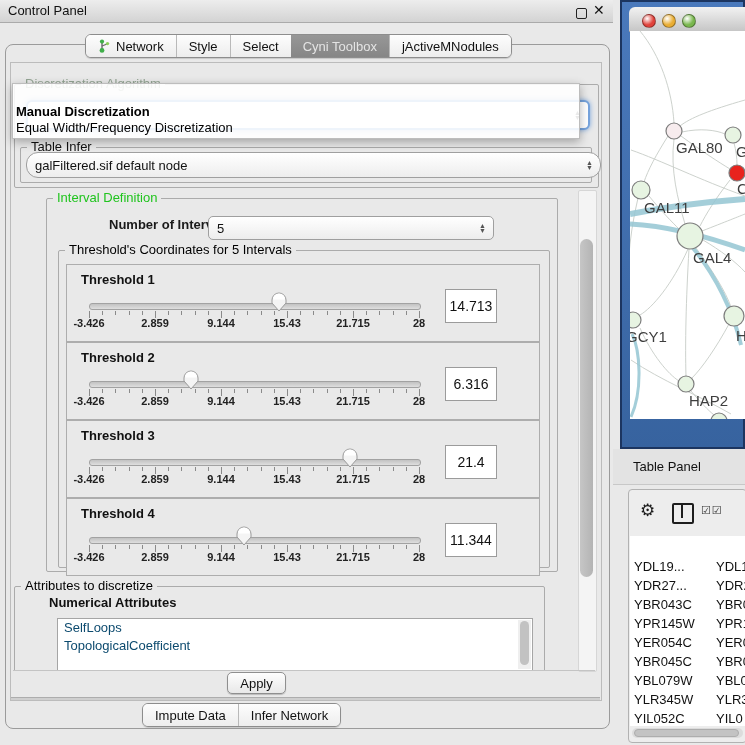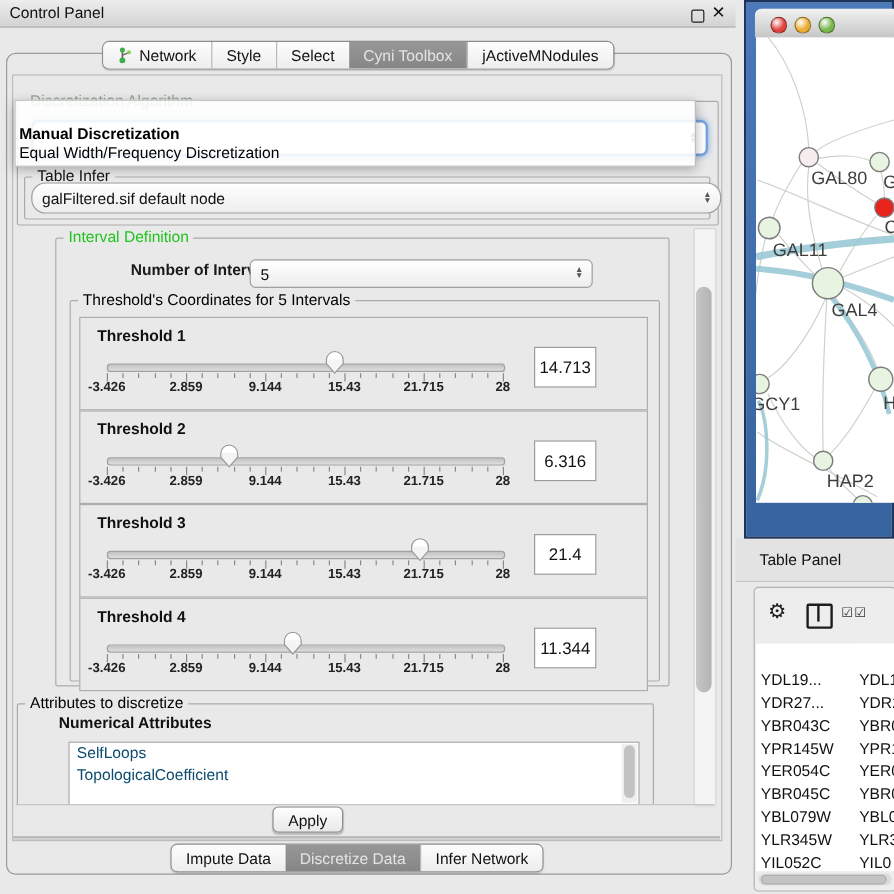--- a/index.html
+++ b/index.html
@@ -347,23 +347,20 @@
   </div>
 
   <div class="abs" style="left:13px;top:670px;width:582px;height:1px;background:#c4c4c4;"></div>
   <div class="abs apply-btn">Apply</div>
   <div class="abs" style="left:11px;top:697px;width:589px;height:2px;background:#cfcfcf;border-top:1px solid #adadad;"></div>
 
   <div class="abs bottombar">
     <div class="seg">
       <span>Impute Data</span>
     </div>
-    <div class="seg dark">
-      <span>Discretize Data</span>
-    </div>
     <div class="seg sep">
       <span>Infer Network</span>
     </div>
   </div>
 
   <div class="abs net-window"></div>
   <div class="abs net-titlebar">
     <span class="light" style="left: 13px; background: radial-gradient(circle at 35% 30%, rgb(255, 255, 255) 0%, rgb(224, 67, 60) 55%, rgb(224, 67, 60));" id="light0"></span>
     <span class="light" style="left: 33px; background: radial-gradient(circle at 35% 30%, rgb(255, 255, 255) 0%, rgb(233, 173, 51) 55%, rgb(233, 173, 51));" id="light1"></span>
     <span class="light" style="left: 53px; background: radial-gradient(circle at 35% 30%, rgb(255, 255, 255) 0%, rgb(121, 183, 78) 55%, rgb(121, 183, 78));" id="light2"></span>

